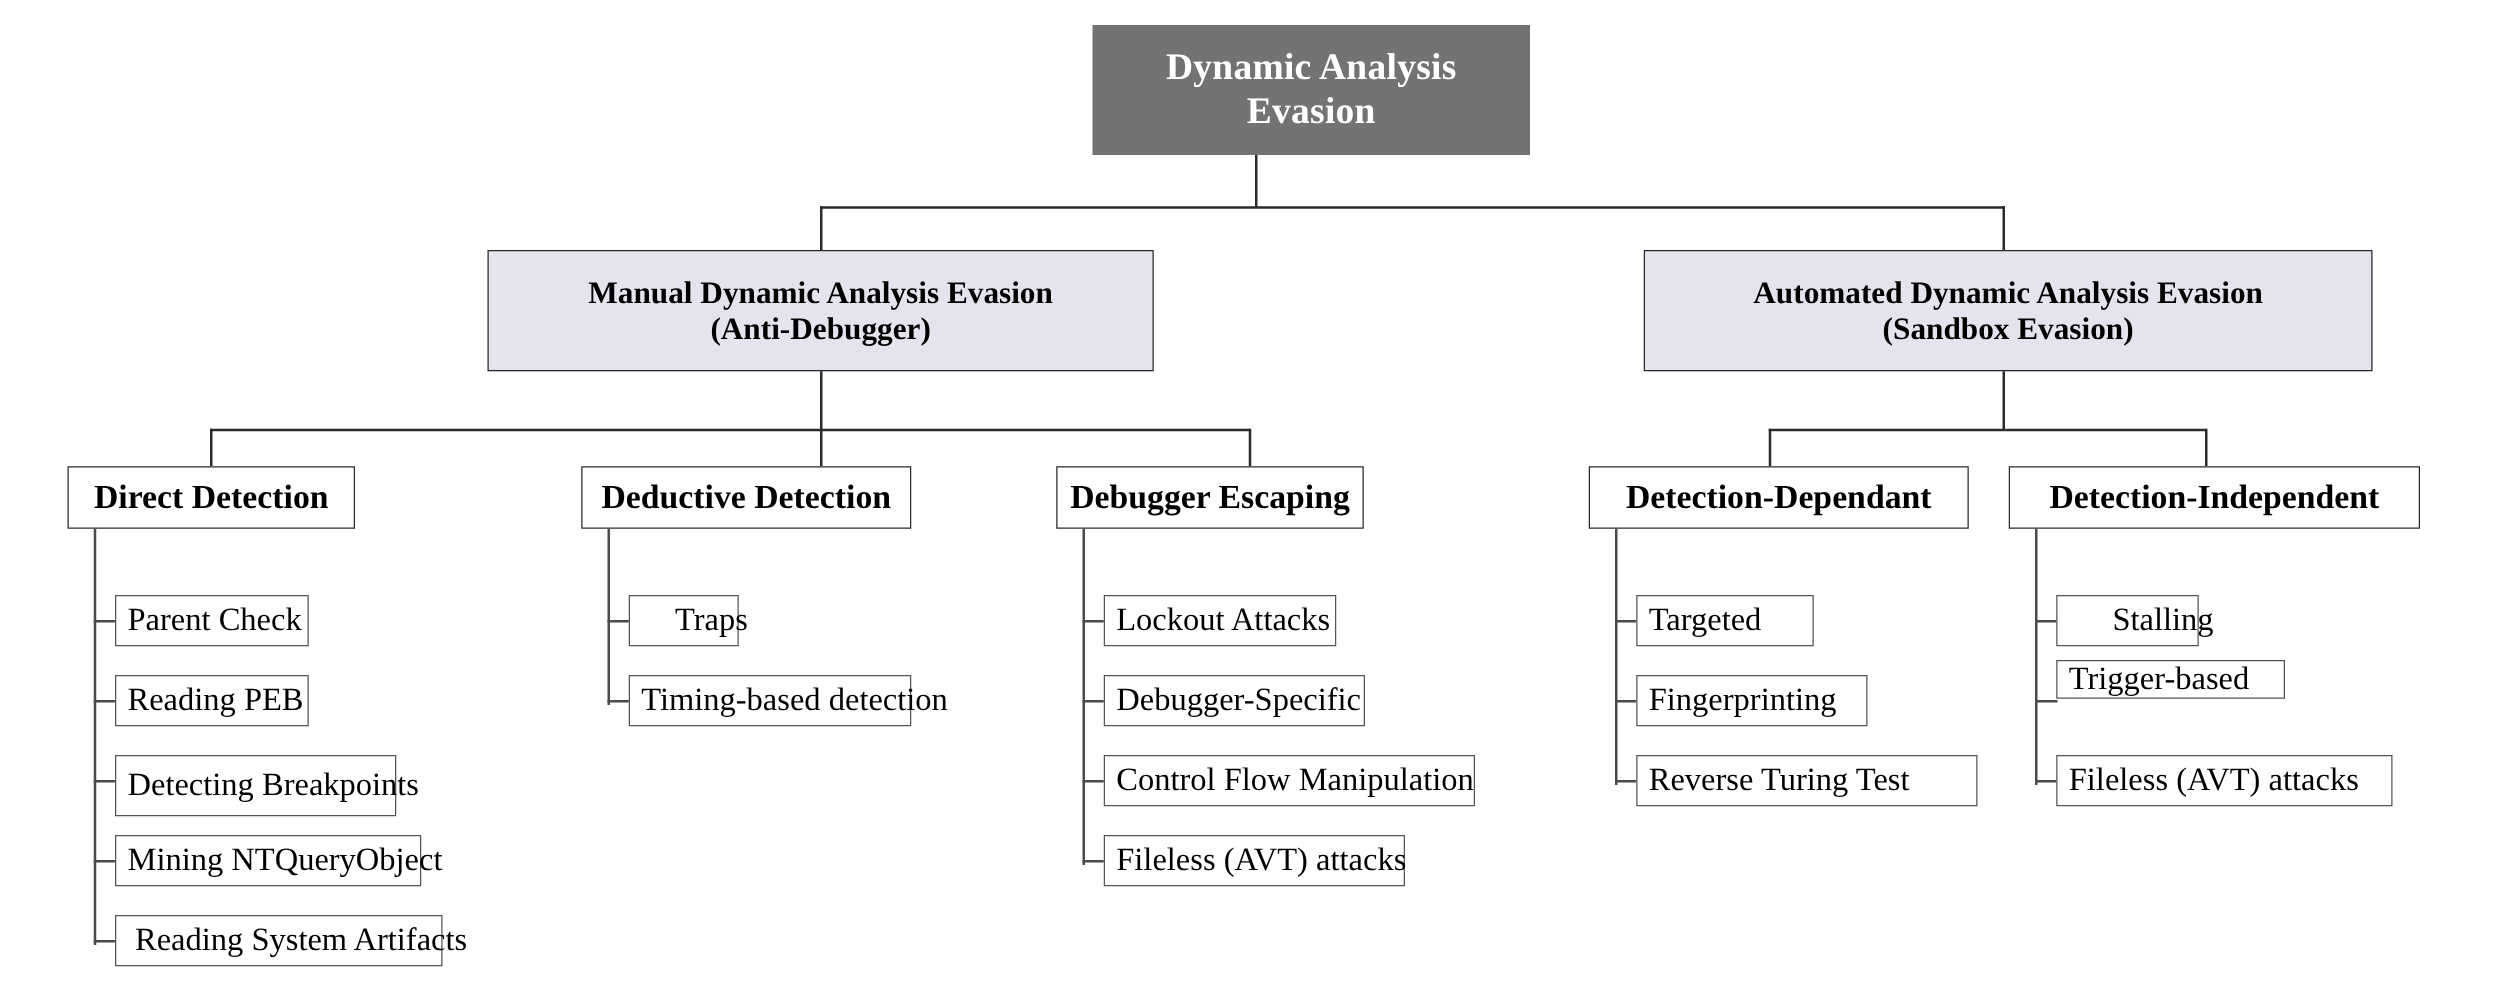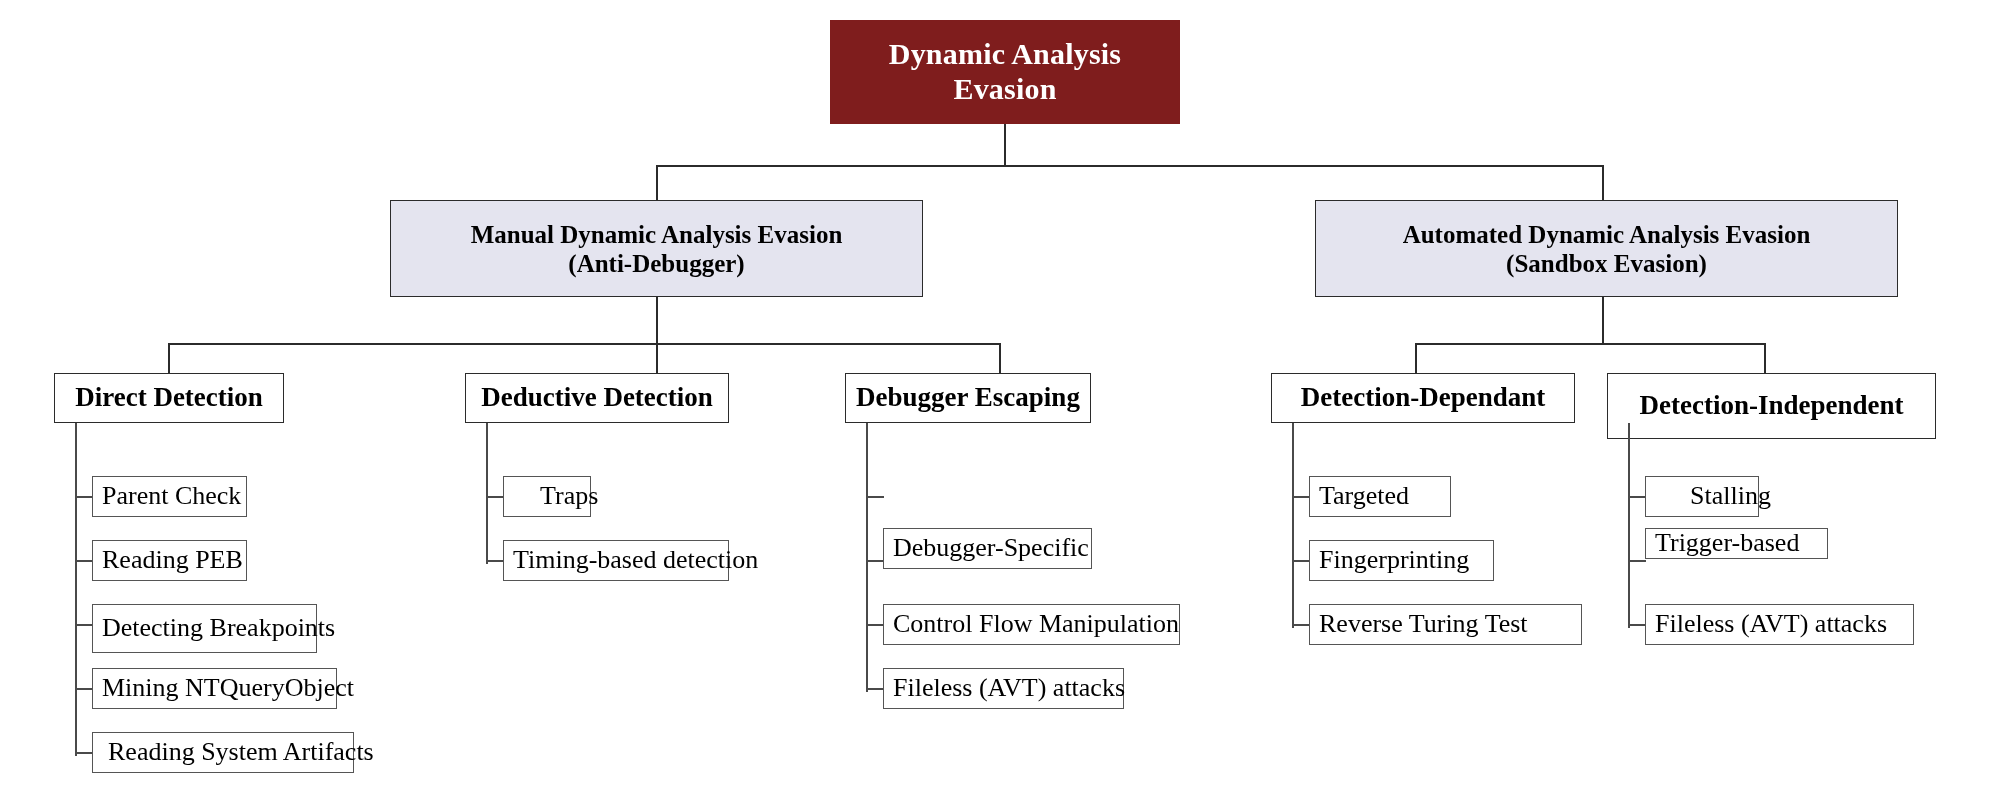--- a/index.html
+++ b/index.html
@@ -29,26 +29,27 @@
     justify-content: center;
     text-align: center;
     background: #ffffff;
     border: 1.6px solid #3a3a3a;
     line-height: 1.16;
     white-space: pre-line;
   }
 
   
   .node.root {
-    background: #7f1d1d;
+    background: #737373;
     border: none;
     color: #ffffff;
     font-weight: bold;
     font-size: 30px;
     letter-spacing: .2px;
+    margin-left: 44px;
   }
 
   
   .node.lvl2 {
     background: #e4e4ef;
     border: 1.6px solid #2b2b2b;
     font-weight: bold;
     font-size: 25px;
   }
 
@@ -113,21 +114,21 @@
   <div class="conn v" style="left:1764px; top:343px; height:30px;"></div>
 
   <div class="node lvl3" style="left:54px; top:373px; width:230px; height:50px;">Direct Detection</div>
 
   <div class="node lvl3" style="left:465px; top:373px; width:264px; height:50px;">Deductive Detection</div>
 
   <div class="node lvl3" style="left:845px; top:373px; width:246px; height:50px;">Debugger Escaping</div>
 
   <div class="node lvl3" style="left:1271px; top:373px; width:304px; height:50px;">Detection-Dependant</div>
 
-  <div class="node lvl3" style="left:1607px; top:373px; width:329px; height:66px;">Detection-Independent</div>
+  <div class="node lvl3" style="left:1607px; top:373px; width:329px; height:50px;">Detection-Independent</div>
 
   <div class="conn v thin" style="left:75px; top:423px; height:333px;"></div>
 
   <div class="conn h thin" style="left:75px; top:496px; width:18px;"></div>
   <div class="node leaf" style="left:92px; top:476px; width:155px; height:41px;">Parent Check</div>
 
   <div class="conn h thin" style="left:75px; top:560px; width:18px;"></div>
   <div class="node leaf" style="left:92px; top:540px; width:155px; height:41px;">Reading PEB</div>
 
   <div class="conn h thin" style="left:75px; top:624px; width:18px;"></div>
@@ -143,23 +144,24 @@
 
   <div class="conn h thin" style="left:486px; top:496px; width:18px;"></div>
   <div class="node leaf" style="left:503px; top:476px; width:88px; height:41px;padding-left:36px;">Traps</div>
 
   <div class="conn h thin" style="left:486px; top:560px; width:18px;"></div>
   <div class="node leaf" style="left:503px; top:540px; width:226px; height:41px;">Timing-based detection</div>
 
   <div class="conn v thin" style="left:866px; top:423px; height:269px;"></div>
 
   <div class="conn h thin" style="left:866px; top:496px; width:18px;"></div>
+  <div class="node leaf" style="left:883px; top:476px; width:186px; height:41px;">Lockout Attacks</div>
 
   <div class="conn h thin" style="left:866px; top:560px; width:18px;"></div>
-  <div class="node leaf" style="left:883px; top:528px; width:209px; height:41px;">Debugger-Specific</div>
+  <div class="node leaf" style="left:883px; top:540px; width:209px; height:41px;">Debugger-Specific</div>
 
   <div class="conn h thin" style="left:866px; top:624px; width:18px;"></div>
   <div class="node leaf" style="left:883px; top:604px; width:297px; height:41px;">Control Flow Manipulation</div>
 
   <div class="conn h thin" style="left:866px; top:688px; width:18px;"></div>
   <div class="node leaf" style="left:883px; top:668px; width:241px; height:41px;">Fileless (AVT) attacks</div>
 
   <div class="conn v thin" style="left:1292px; top:423px; height:205px;"></div>
 
   <div class="conn h thin" style="left:1292px; top:496px; width:18px;"></div>

